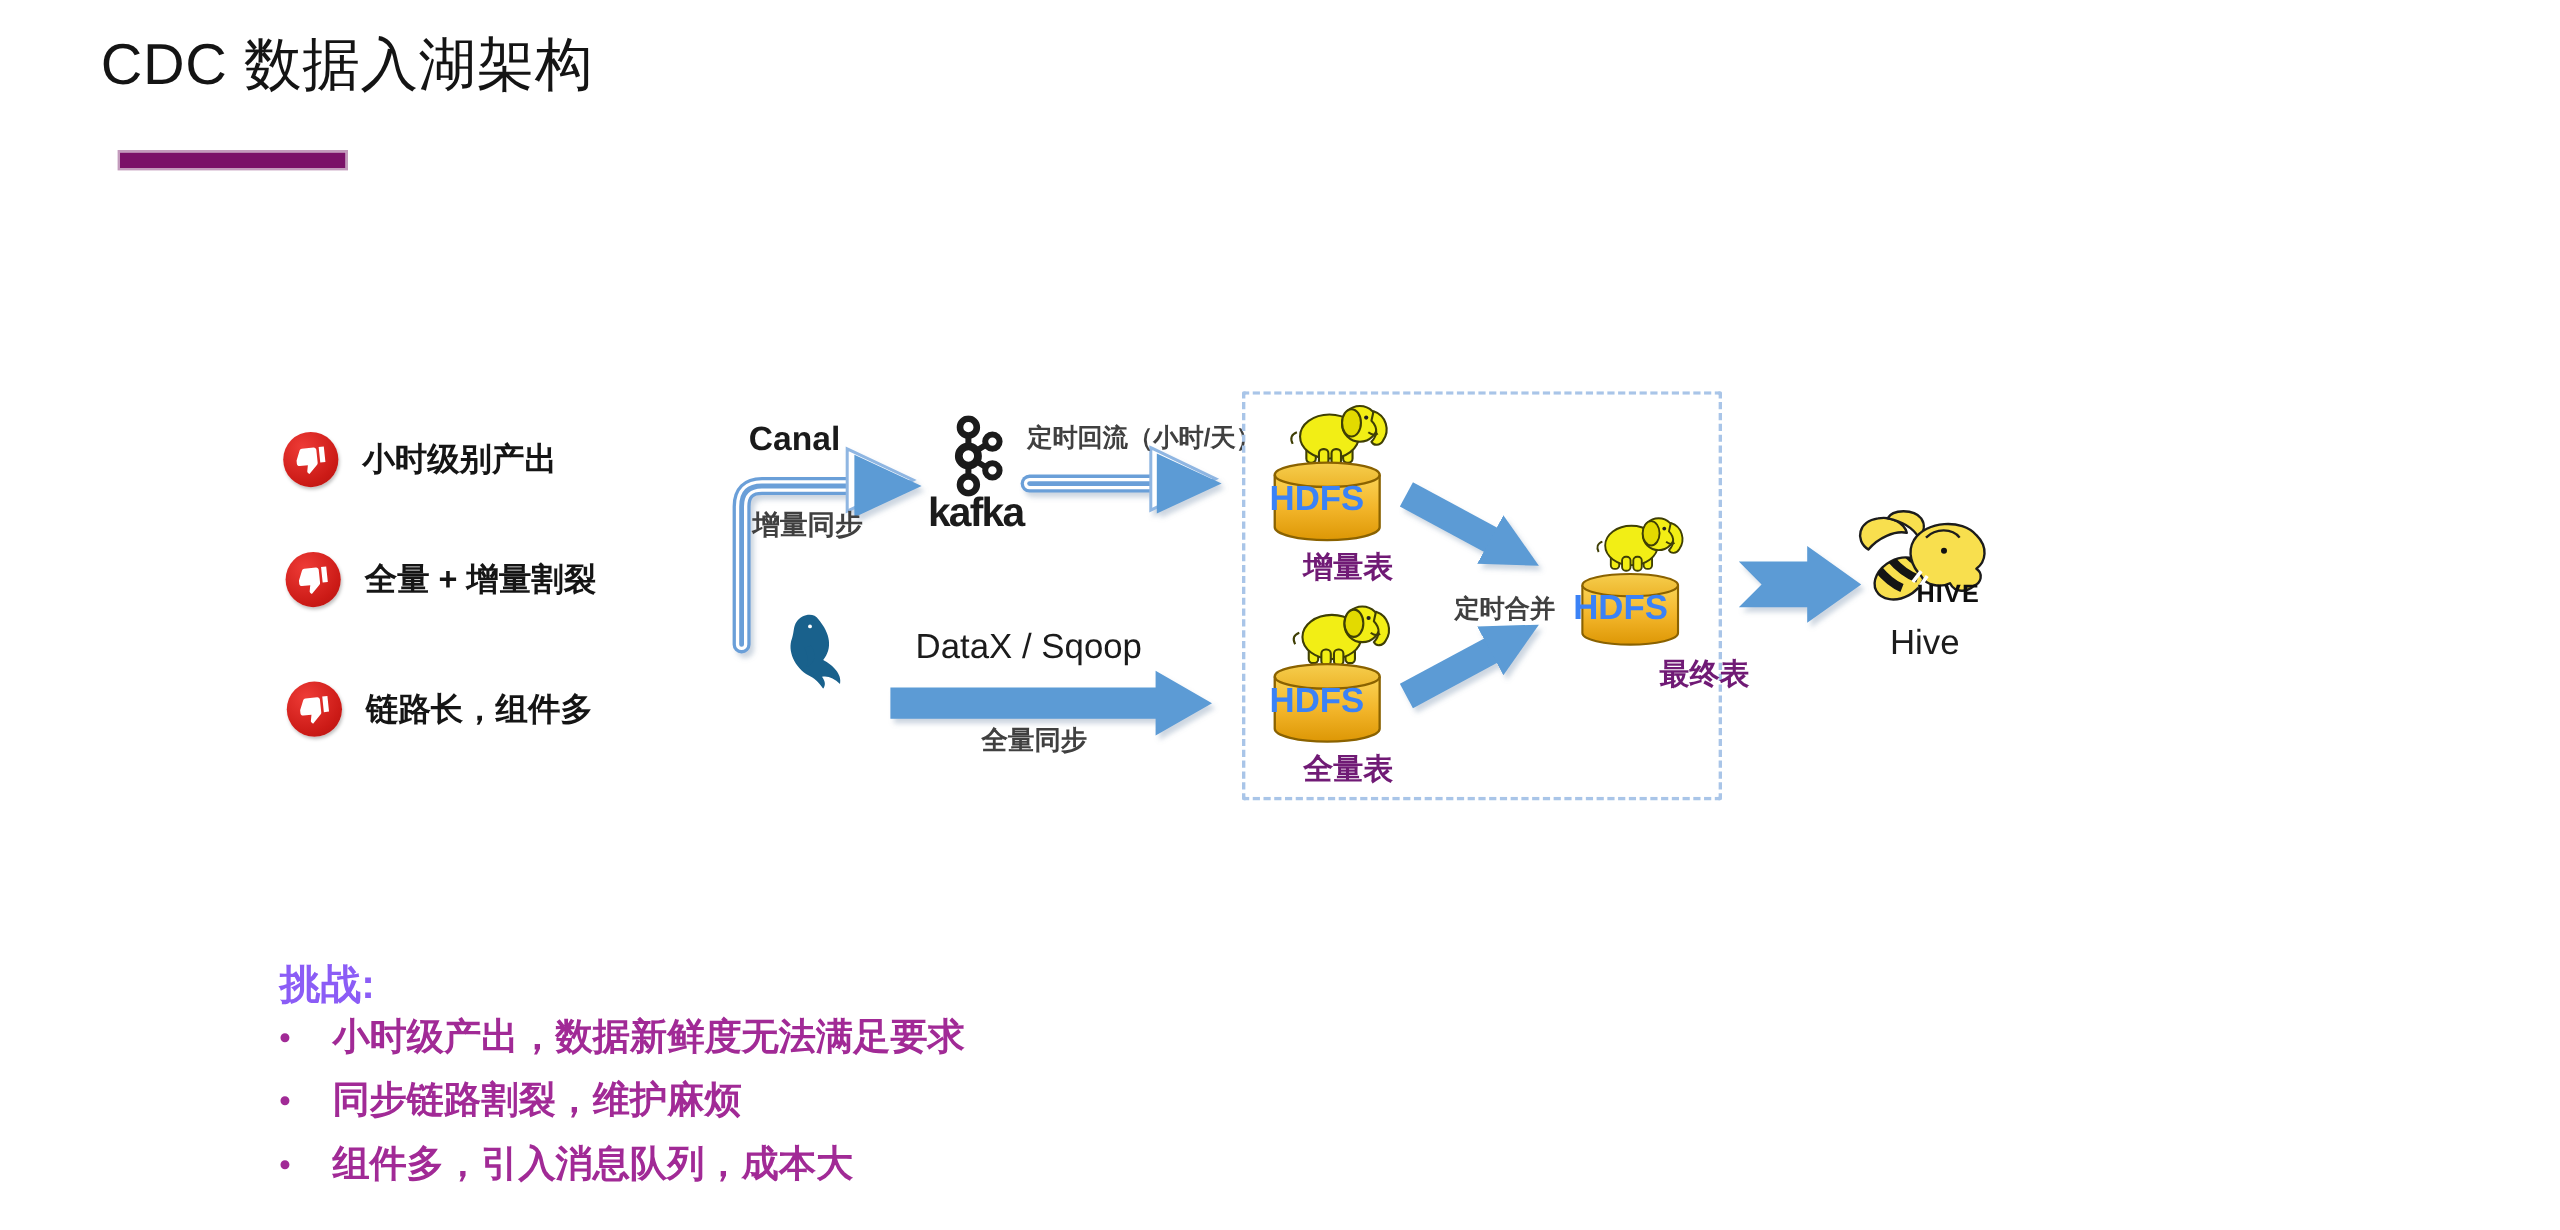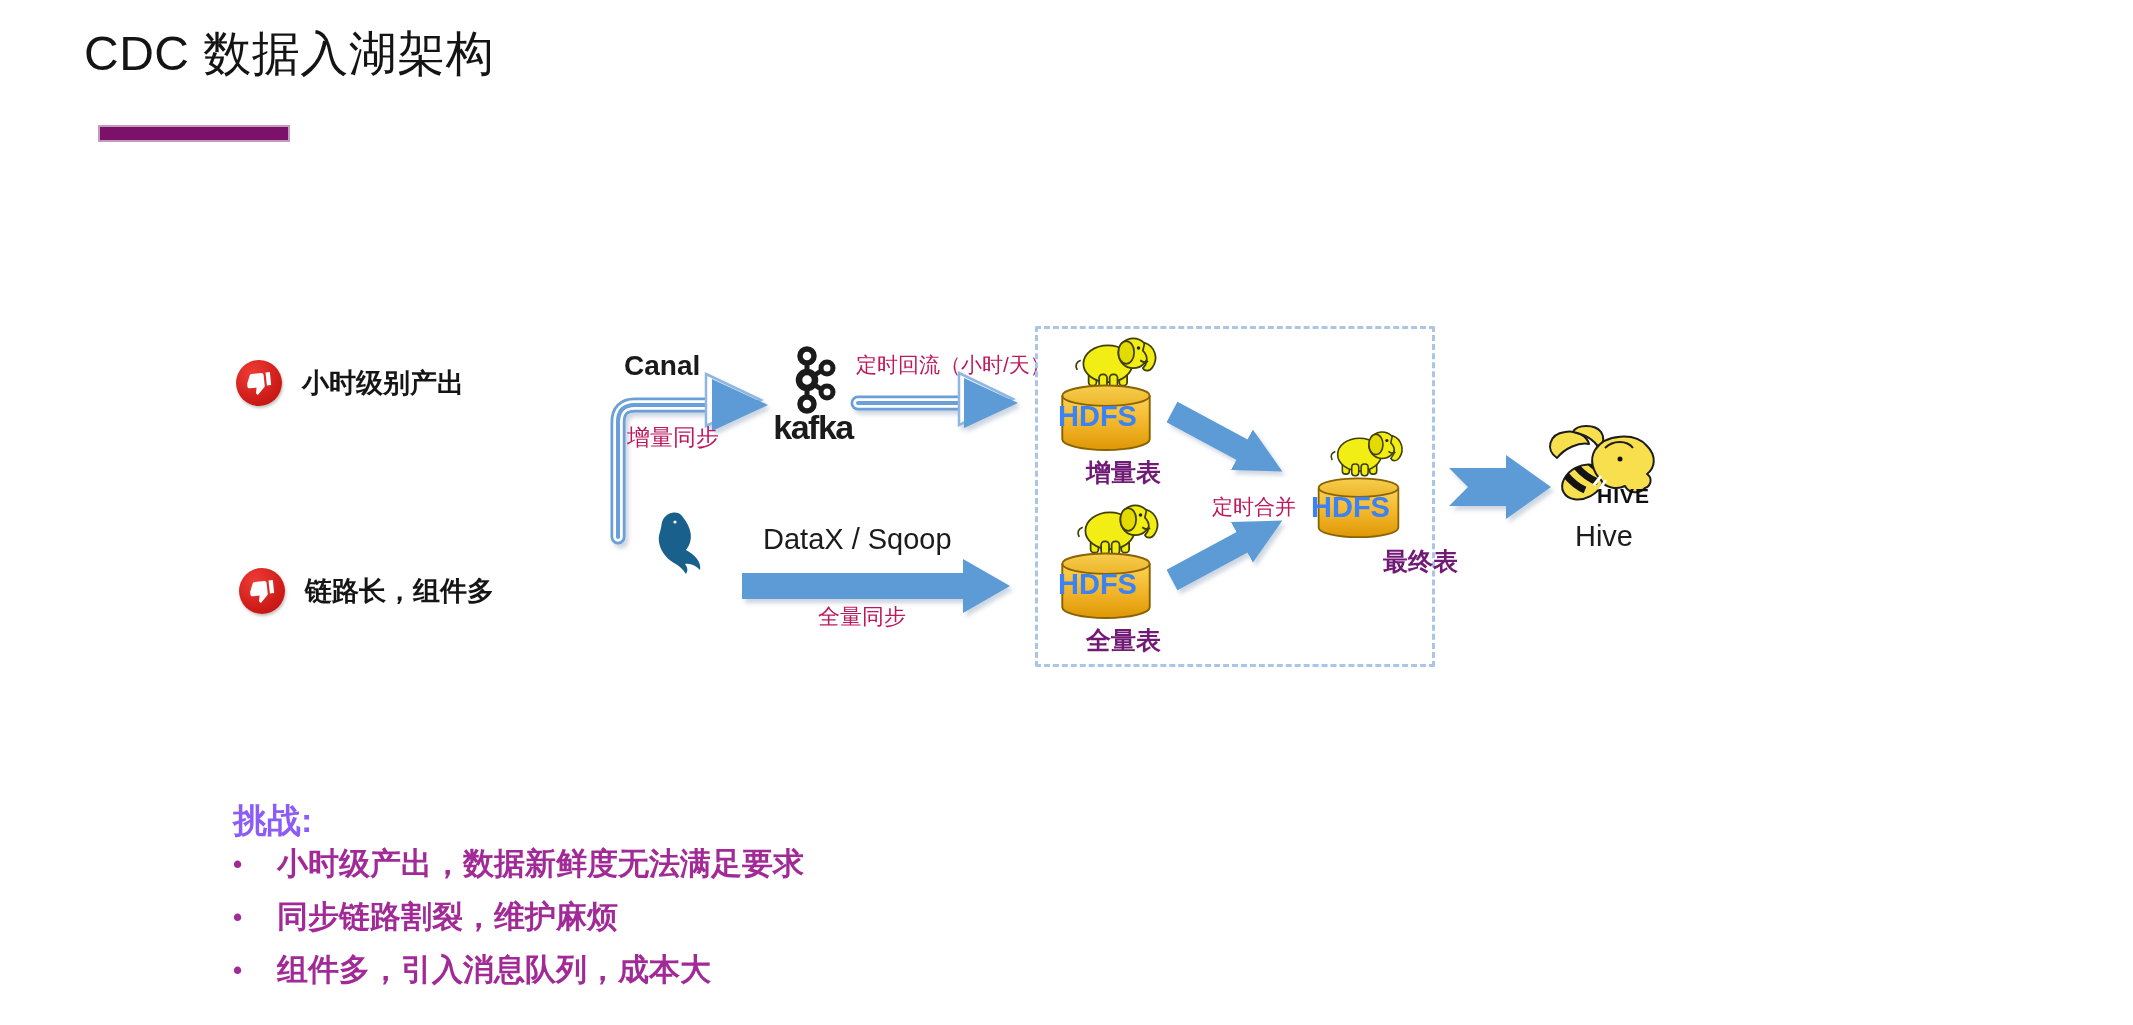--- a/index.html
+++ b/index.html
@@ -13,21 +13,21 @@
 
   
   .pain-row{display:flex;align-items:center;gap:20px;height:48px;}
   .pain-row .label{font-size:27px;font-weight:700;color:#151515;text-align:right;}
   .thumb{width:46px;height:46px;border-radius:50%;flex:0 0 auto;
          background:radial-gradient(circle at 35% 28%,#ee3b36,#cb1a16 68%,#b01311);
          box-shadow:1px 2px 3px rgba(0,0,0,.25);display:flex;align-items:center;justify-content:center;}
   .thumb svg{width:26px;height:26px;transform:rotate(-6deg);}
 
   
-  .dlabel{font-weight:400;color:#be185d;}
+  .dlabel{font-weight:700;color:#404040;}
 
   .canal{left:624px;top:350px;font-size:28px;font-weight:600;color:#1a1a1a;}
   .inc-sync{left:627px;top:422px;font-size:23px;}
   .kafka-word{left:761px;top:408px;width:104px;text-align:center;font-size:34px;font-weight:700;
               letter-spacing:-1.5px;color:#1b1b1b;}
   .backflow{left:856px;top:351px;font-size:21px;}
   .datax{left:763px;top:523px;font-size:29px;font-weight:400;color:#1b1b1b;}
   .full-sync{left:818px;top:602px;font-size:22px;}
   .merge{left:1206px;top:493px;width:96px;text-align:center;font-size:21px;}
 
@@ -95,20 +95,28 @@
   </svg>
 
   <div class="abs pain-row" style="left:236px;top:359px;">
     <span class="thumb">
       <svg viewBox="0 0 24 24">
           <path fill="#fff" d="M15 3H6c-.83 0-1.54.5-1.84 1.22l-3.02 7.05c-.09.23-.14.47-.14.73v2c0 1.1.9 2 2 2h6.31l-.95 4.57-.03.32c0 .41.17.79.44 1.06L9.83 23l6.59-6.59c.36-.36.58-.86.58-1.41V5c0-1.1-.9-2-2-2zm4 0v12h4V3h-4z"></path>
         </svg>
     </span>
     <span class="label">小时级别产出</span>
   </div>
+  <div class="abs pain-row" style="left:238px;top:459px;">
+    <span class="thumb">
+      <svg viewBox="0 0 24 24">
+          <path fill="#fff" d="M15 3H6c-.83 0-1.54.5-1.84 1.22l-3.02 7.05c-.09.23-.14.47-.14.73v2c0 1.1.9 2 2 2h6.31l-.95 4.57-.03.32c0 .41.17.79.44 1.06L9.83 23l6.59-6.59c.36-.36.58-.86.58-1.41V5c0-1.1-.9-2-2-2zm4 0v12h4V3h-4z"></path>
+        </svg>
+    </span>
+    <span class="label">全量 + 增量割裂</span>
+  </div>
   <div class="abs pain-row" style="left:239px;top:567px;">
     <span class="thumb">
       <svg viewBox="0 0 24 24">
           <path fill="#fff" d="M15 3H6c-.83 0-1.54.5-1.84 1.22l-3.02 7.05c-.09.23-.14.47-.14.73v2c0 1.1.9 2 2 2h6.31l-.95 4.57-.03.32c0 .41.17.79.44 1.06L9.83 23l6.59-6.59c.36-.36.58-.86.58-1.41V5c0-1.1-.9-2-2-2zm4 0v12h4V3h-4z"></path>
         </svg>
     </span>
     <span class="label">链路长，组件多</span>
   </div>
 
   <svg class="abs" style="left:0;top:0;" width="2133" height="1025" viewBox="0 0 2133 1025">

